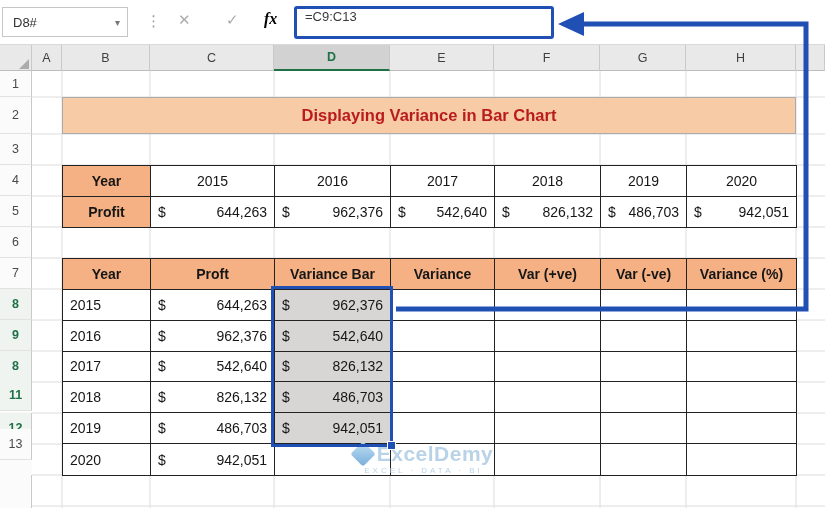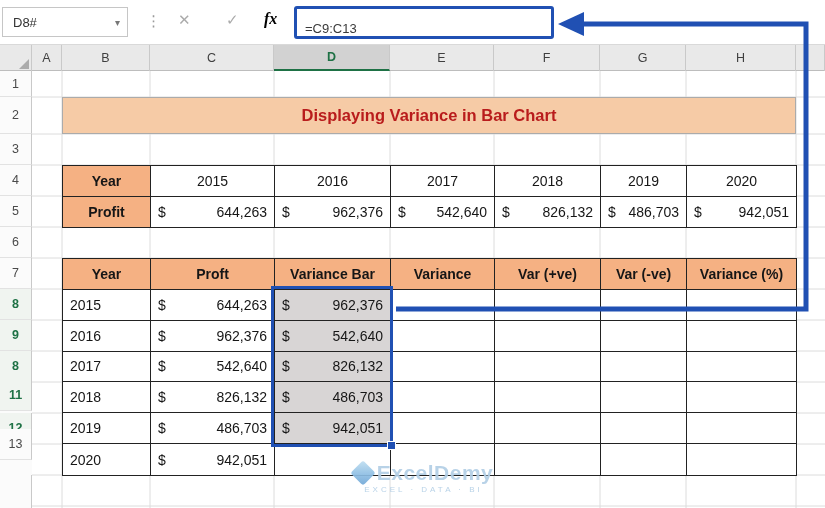--- a/index.html
+++ b/index.html
@@ -13,21 +13,21 @@
   .topbar { position:absolute; left:0; top:0; width:825px; height:45px; background:#fff; border-bottom:1px solid #D9D9D9; }
   .namebox { position:absolute; left:2px; top:7px; width:126px; height:30px; border:1px solid #C6C6C6; background:#fff;
              font-size:13px; color:#333; display:flex; align-items:center; justify-content:space-between; padding:0 7px 0 10px; }
   .nb-arrow { color:#777; font-size:10px; }
   .dots { position:absolute; left:146px; top:13px; color:#9a9a9a; font-size:15px; line-height:1; }
   .ico { position:absolute; top:12px; font-size:15px; color:#ABABAB; line-height:1; }
   .ico-cancel { left:178px; }
   .ico-enter { left:226px; }
   .ico-fx { left:264px; font-style:italic; font-family:"Liberation Serif", serif; font-weight:bold; color:#000000; font-size:16px; top:11px; }
   .formula-box { position:absolute; left:294px; top:6px; width:260px; height:33px; border:3px solid #2050B3; border-radius:3px;
-                 display:flex; align-items:flex-end; padding-left:8px; font-size:13px; color:#3a3a3a; background:#fff; }
+                 display:flex; align-items:flex-start; padding-left:8px; font-size:13px; color:#3a3a3a; background:#fff; }
 
   
   .colhdr { position:absolute; left:0; top:45px; width:825px; height:26px; background:#E9E9E9; border-bottom:1px solid #BDBDBD; }
   .ch { position:absolute; top:0; height:26px; border-right:1px solid #C9C9C9; display:flex; align-items:center; justify-content:center;
         font-size:12.5px; color:#3F3F3F; }
   .ch-sel { background:#D2D2D2; border-bottom:2px solid #1E7145; color:#1E7145; font-weight:bold; }
   .corner { position:absolute; left:0; top:0; width:32px; height:26px; border-right:1px solid #C9C9C9; }
   .corner::after { content:""; position:absolute; right:2px; bottom:2px;
                    border-left:10px solid transparent; border-bottom:10px solid #ABABAB; }
 
@@ -62,21 +62,21 @@
 
   
   .selection { position:absolute; left:271px; top:286px; width:122px; height:161px; border:3px solid #2050B3;
                pointer-events:none; z-index:10; }
   .selection::after { content:""; position:absolute; right:-6px; bottom:-6px; width:7px; height:7px;
                       background:#2050B3; border:1px solid #fff; }
 
   
   .watermark { position:absolute; left:336px; top:442px; width:175px; display:flex; flex-direction:column; align-items:center;
                z-index:5; opacity:.92; pointer-events:none; }
-  .wm-top { display:flex; align-items:center; gap:5px;margin-top:19px; }
+  .wm-top { display:flex; align-items:center; gap:5px; }
   .wm-logo { width:18px; height:18px; transform:rotate(45deg); border-radius:3px;
              background:linear-gradient(135deg,#C2E0F2 0%,#8FBFE4 55%,#6FA6D6 100%); }
   .wm-name { font-size:21px; font-weight:bold; color:#B3CFE6; letter-spacing:.5px; }
   .wm-tag { font-size:8px; letter-spacing:3px; color:#B3CFE6; margin-top:0; }
 
   
   .arrow { position:absolute; left:0; top:0; width:825px; height:508px; pointer-events:none; z-index:50; }
 </style>
 </head>
 <body>

